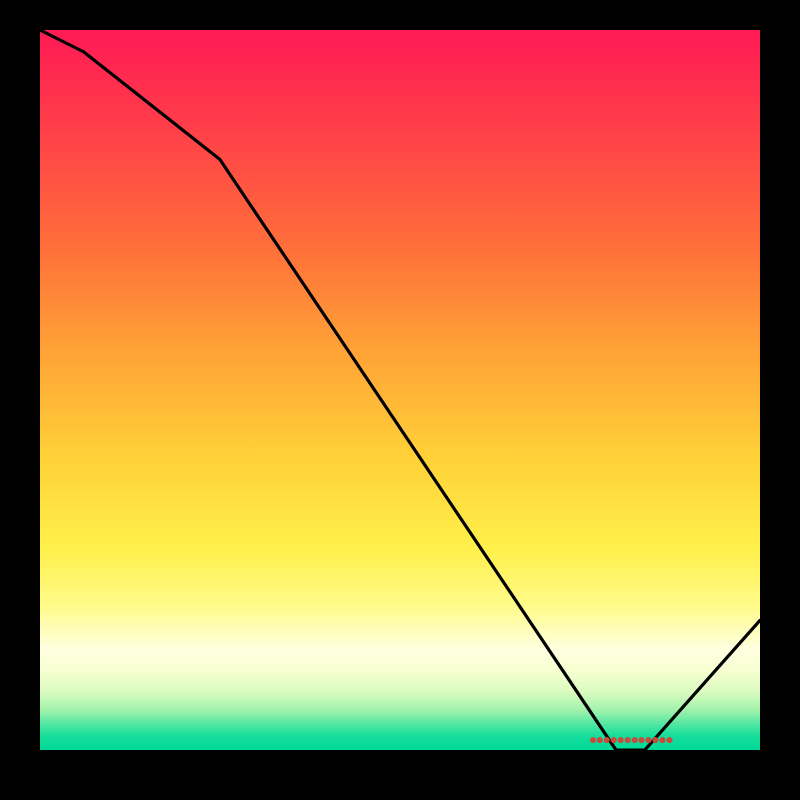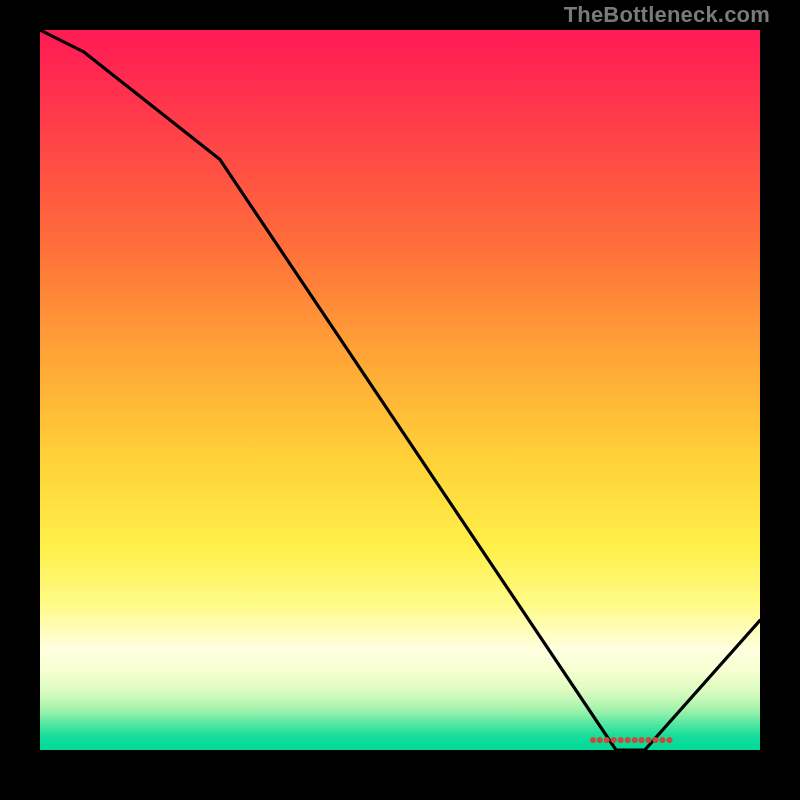--- a/index.html
+++ b/index.html
@@ -67,21 +67,20 @@
     font-weight: 900;
     letter-spacing: -1.5px;
     white-space: nowrap;
     transform: translate(-50%, -50%);
   }
 </style>
 </head>
 <body>
 
 <div class="wrap">
-  <div class="attribution">TheBottleneck.com</div>
 
   <div class="plot">
     <div class="gradient"></div>
 
     <svg class="curve" viewBox="0 0 720 720" preserveAspectRatio="none">
       <path d="M0.0 0.0 L43.2 21.6 L180.0 129.6 L576.0 720.0 L604.8 720.0 L720.0 590.4" fill="none" stroke="#000" stroke-width="3.2" stroke-linejoin="round" stroke-linecap="round"></path>
     </svg>
 
     <div class="marker" style="left: 590.4px; top: 709.2px;">●●●●●●●●●●●●</div>
   </div>

